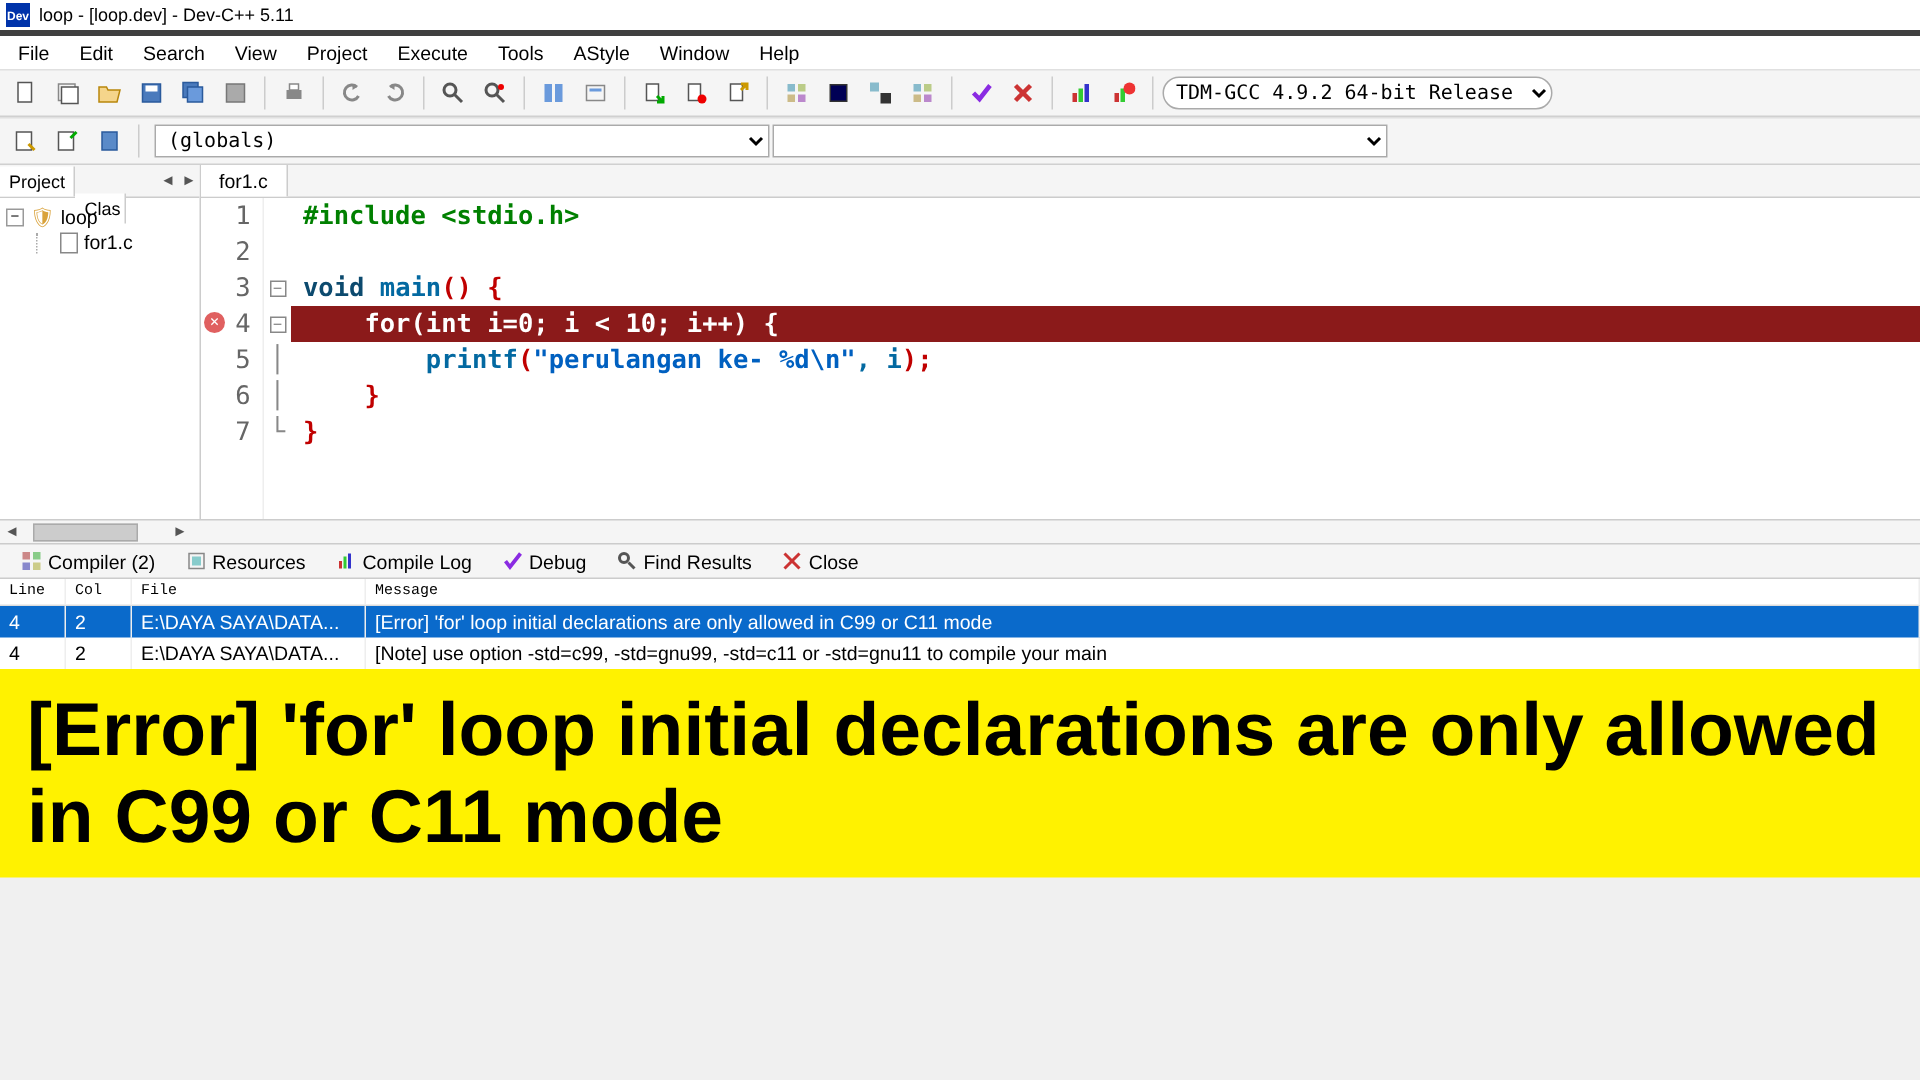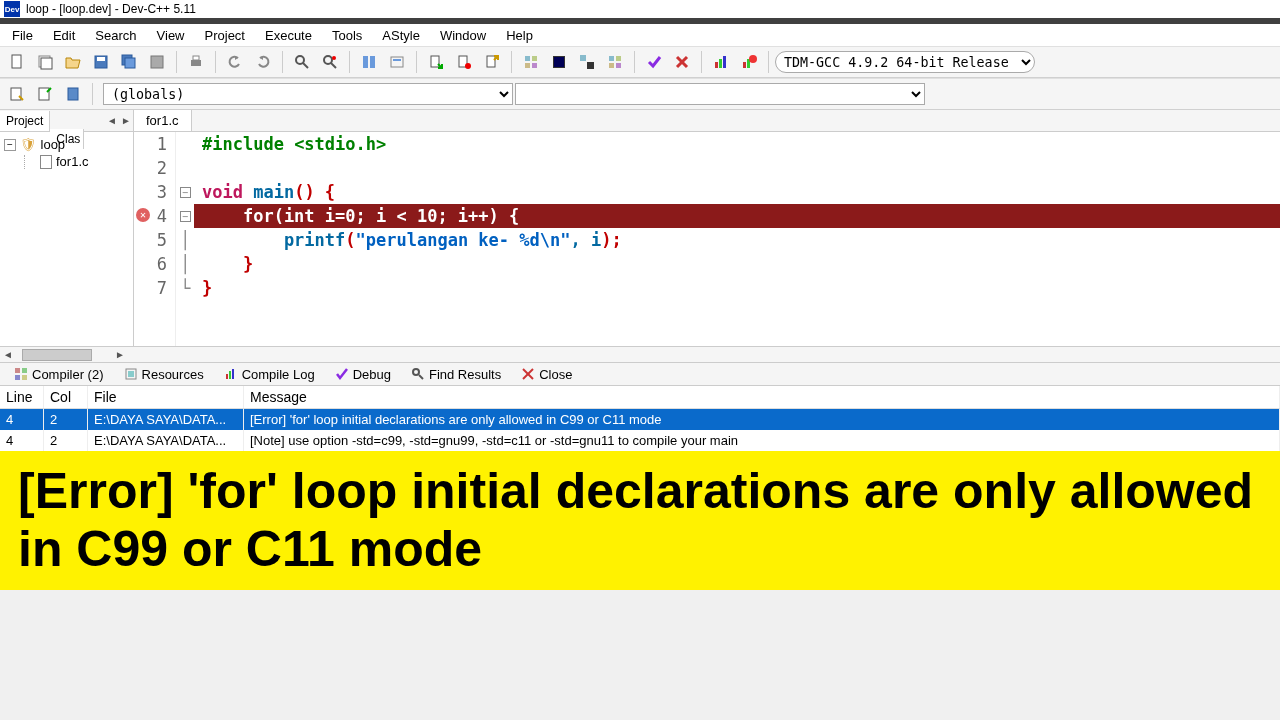--- a/index.html
+++ b/index.html
@@ -1,18 +1,18 @@
 <!DOCTYPE html>
 <html><head>
 <meta charset="utf-8">
 <style>
 * { margin: 0; padding: 0; box-sizing: border-box; }
 body { font-family: "Segoe UI", Tahoma, sans-serif; font-size: 12px; background: #f0f0f0; width: 1280px; height: 720px; overflow: hidden; }
 
-.titlebar { background: #fff; height: 24px; display: flex; align-items: center; padding-left: 4px; border-bottom: 6px solid #404040; }
+.titlebar { background: #fff; height: 24px; display: flex; align-items: center; padding-left: 4px; border-bottom: 4px solid #404040; }
 .titlebar .app-icon { width: 16px; height: 16px; background: #0033aa; color: #fff; font-size: 8px; font-weight: bold; display: flex; align-items: center; justify-content: center; margin-right: 6px; }
 .titlebar .title-text { font-size: 12px; }
 
 .menubar { background: #fff; height: 22px; display: flex; align-items: center; padding: 0 4px; gap: 4px; }
 .menubar .menu-item { padding: 2px 8px; cursor: pointer; font-size: 13px; }
 
 .toolbar-row { background: #f5f5f5; border-top: 1px solid #e0e0e0; border-bottom: 1px solid #d0d0d0; display: flex; align-items: center; padding: 2px 4px; gap: 2px; }
 .tb-btn { width: 26px; height: 26px; display: flex; align-items: center; justify-content: center; border: 1px solid transparent; cursor: pointer; position: relative; }
 .tb-sep { width: 1px; height: 22px; background: #ccc; margin: 0 4px; }
 .tb-combo { height: 22px; border: 1px solid #aaa; background: #fff; font-family: monospace; padding: 0 4px; }
@@ -46,36 +46,36 @@
 .gutter { width: 42px; text-align: right; padding-right: 8px; color: #666; border-right: 1px solid #eee; user-select: none; }
 .gutter-line { height: 24px; position: relative; }
 .gutter-line .err-mark { position: absolute; left: 2px; top: 4px; width: 14px; height: 14px; background: #e06060; border-radius: 50%; display:flex; align-items:center; justify-content:center; color:#fff; font-size:10px; font-weight:bold; }
 .fold-col { width: 18px; color: #888; user-select: none; }
 .fold-col .fc { height: 24px; display: flex; align-items: center; justify-content: center; }
 .fold-box { width: 11px; height: 11px; border: 1px solid #888; font-size: 10px; line-height: 9px; text-align: center; cursor: pointer; }
 .code-col { flex: 1; }
 .code-line { height: 24px; white-space: pre; padding-left: 8px; }
 .code-line.err { background: #8b1a1a; color: #fff; font-weight: bold; }
 
-.kw { color: #be185d; font-weight: bold; }
+.kw { color: #0c4a6e; font-weight: bold; }
 .pp { color: #008000; font-weight: bold; }
 .str { color: #0060c0; font-weight: bold; }
 .pun { color: #c00000; font-weight: bold; }
 .id { color: #0369a1; font-weight: bold; }
 
 .hscroll { height: 16px; border-top: 1px solid #ccc; display: flex; align-items: center; background: #f5f5f5; }
 .hscroll .arrow { width: 16px; text-align: center; font-size: 10px; color: #555; cursor: pointer; }
 .hscroll .thumb { width: 70px; height: 12px; background: #ccc; margin-left: 6px; border: 1px solid #aaa; }
 
 .bottom-tabs { display: flex; background: #f5f5f5; border-top: 1px solid #ccc; border-bottom: 1px solid #ccc; height: 24px; align-items: center; padding-left: 4px; }
 .bottom-tabs .btab { display: flex; align-items: center; gap: 4px; padding: 3px 10px; cursor: pointer; font-size: 13px; }
 .bottom-tabs .btab .tico { width: 14px; height: 14px; }
 
 .compiler-list { background: #fff; }
-.compiler-header { display: flex; border-bottom: 1px solid #ddd; font-size: 14px; }
+.compiler-header { display: flex; border-bottom: 1px solid #ddd; font-size: 10px; font-family: Liberation Mono, monospace; }
 .compiler-header > div, .compiler-row > div { padding: 3px 6px; border-right: 1px solid #eee; overflow: hidden; white-space: nowrap; text-overflow: ellipsis; }
 .col-line { width: 44px; }
 .col-col { width: 44px; }
 .col-file { width: 156px; }
 .col-msg { flex: 1; }
 .compiler-row { display: flex; font-size: 13px; border-bottom: 0px; }
 .compiler-row.header-msg { font-weight: bold; }
 .compiler-row.selected { background: #0a6acb; color: #fff; }
 
 .banner { background: #fff200; padding: 12px 18px; }

